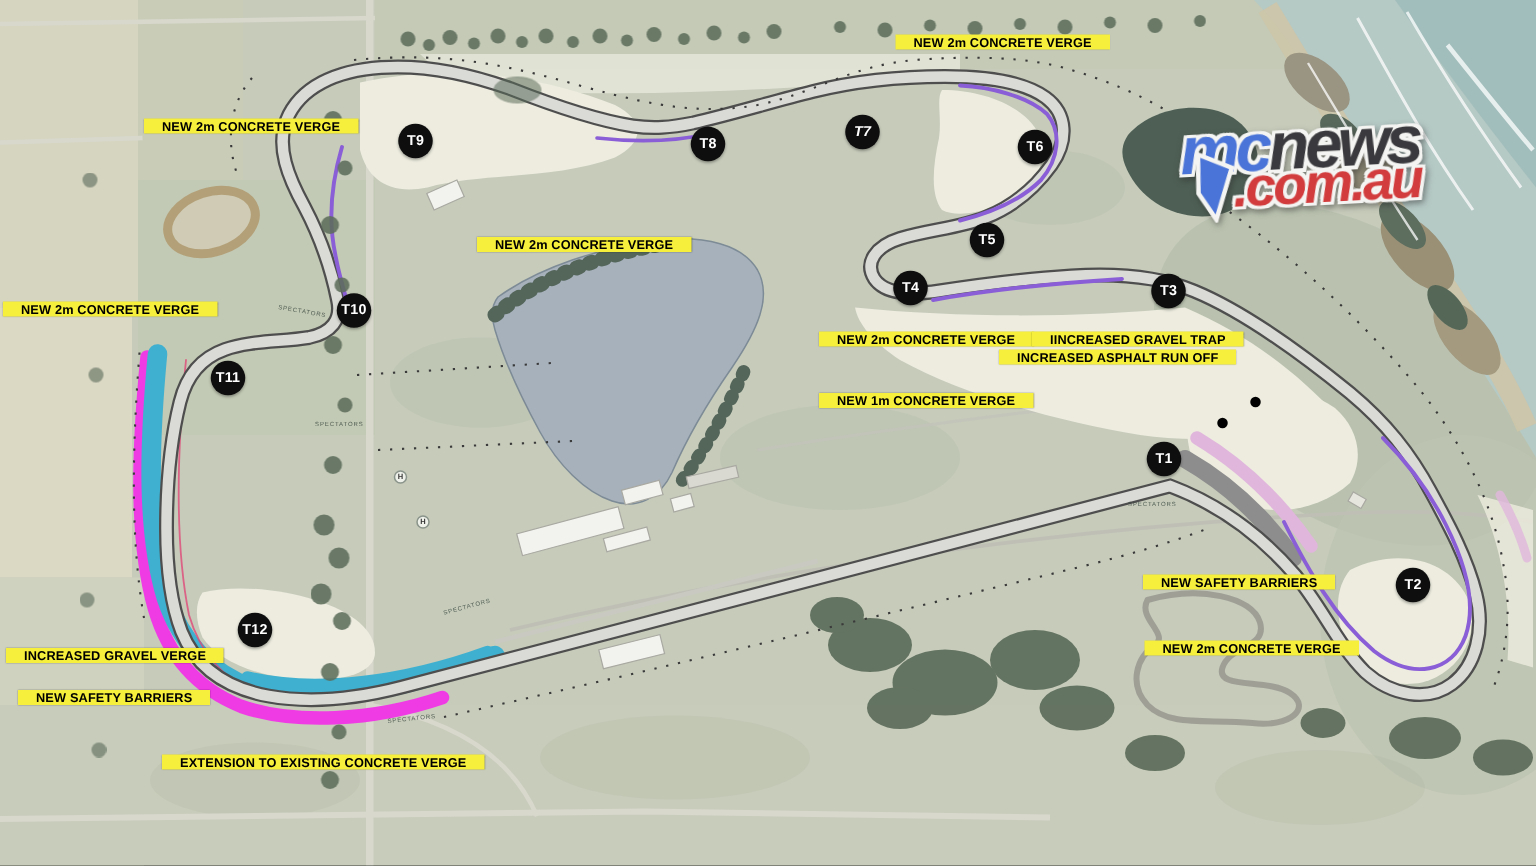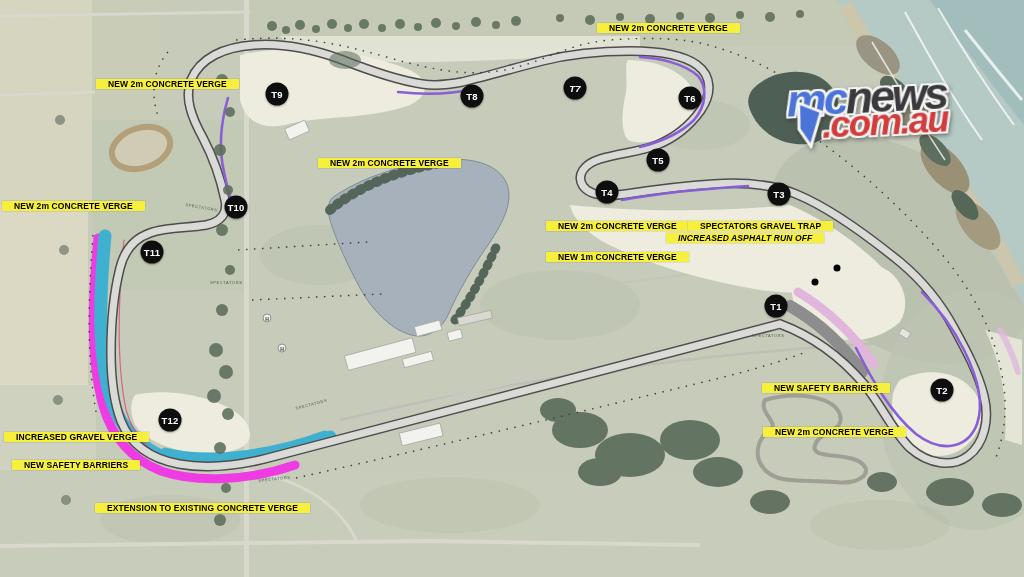--- a/index.html
+++ b/index.html
@@ -266,28 +266,28 @@
       <div class="tiny-label" style="left: 295px; top: 406px; transform: rotate(-15deg);">SPECTATORS</div>
       <div class="heli" style="left: 267px; top: 318px;">H</div>
       <div class="heli" style="left: 282px; top: 348px;">H</div>
     </div>
   <div class="layer" id="annotation-layer">
       <div class="map-label" style="left: 597px; top: 23px;">NEW 2m CONCRETE VERGE</div>
       <div class="map-label" style="left: 96px; top: 79px;">NEW 2m CONCRETE VERGE</div>
       <div class="map-label" style="left: 318px; top: 158px;">NEW 2m CONCRETE VERGE</div>
       <div class="map-label" style="left: 2px; top: 201px;">NEW 2m CONCRETE VERGE</div>
       <div class="map-label" style="left: 546px; top: 221px;">NEW 2m CONCRETE VERGE</div>
-      <div class="map-label" style="left: 688px; top: 221px;">SPECTATORS GRAVEL TRAP</div>
-      <div class="map-label" style="left: 666px; top: 233px; font-style: italic;">INCREASED ASPHALT RUN OFF</div>
-      <div class="map-label" style="left: 546px; top: 252px;">NEW 1m CONCRETE VERGE</div>
+      <div class="map-label" style="left: 688px; top: 221px;">IINCREASED GRAVEL TRAP</div>
+      <div class="map-label" style="left: 666px; top: 233px;">INCREASED ASPHALT RUN OFF</div>
+      <div class="map-label" style="left: 546px; top: 262px;">NEW 1m CONCRETE VERGE</div>
       <div class="map-label" style="left: 762px; top: 383px;">NEW SAFETY BARRIERS</div>
       <div class="map-label" style="left: 763px; top: 427px;">NEW 2m CONCRETE VERGE</div>
       <div class="map-label" style="left: 4px; top: 432px;">INCREASED GRAVEL VERGE</div>
       <div class="map-label" style="left: 12px; top: 460px;">NEW SAFETY BARRIERS</div>
-      <div class="map-label" style="left: 95px; top: 503px;">EXTENSION TO EXISTING CONCRETE VERGE</div>
+      <div class="map-label" style="left: 108px; top: 503px;">EXTENSION TO EXISTING CONCRETE VERGE</div>
     </div>
   <div class="layer" id="turn-layer">
       <div class="turn-marker" style="left: 776px; top: 306px;">T1</div>
       <div class="turn-marker" style="left: 942px; top: 390px;">T2</div>
       <div class="turn-marker" style="left: 779px; top: 194px;">T3</div>
       <div class="turn-marker" style="left: 607px; top: 192px;">T4</div>
       <div class="turn-marker" style="left: 658px; top: 160px;">T5</div>
       <div class="turn-marker" style="left: 690px; top: 98px;">T6</div>
       <div class="turn-marker" style="left: 575px; top: 88px; font-style: italic;">T7</div>
       <div class="turn-marker" style="left: 472px; top: 96px;">T8</div>

